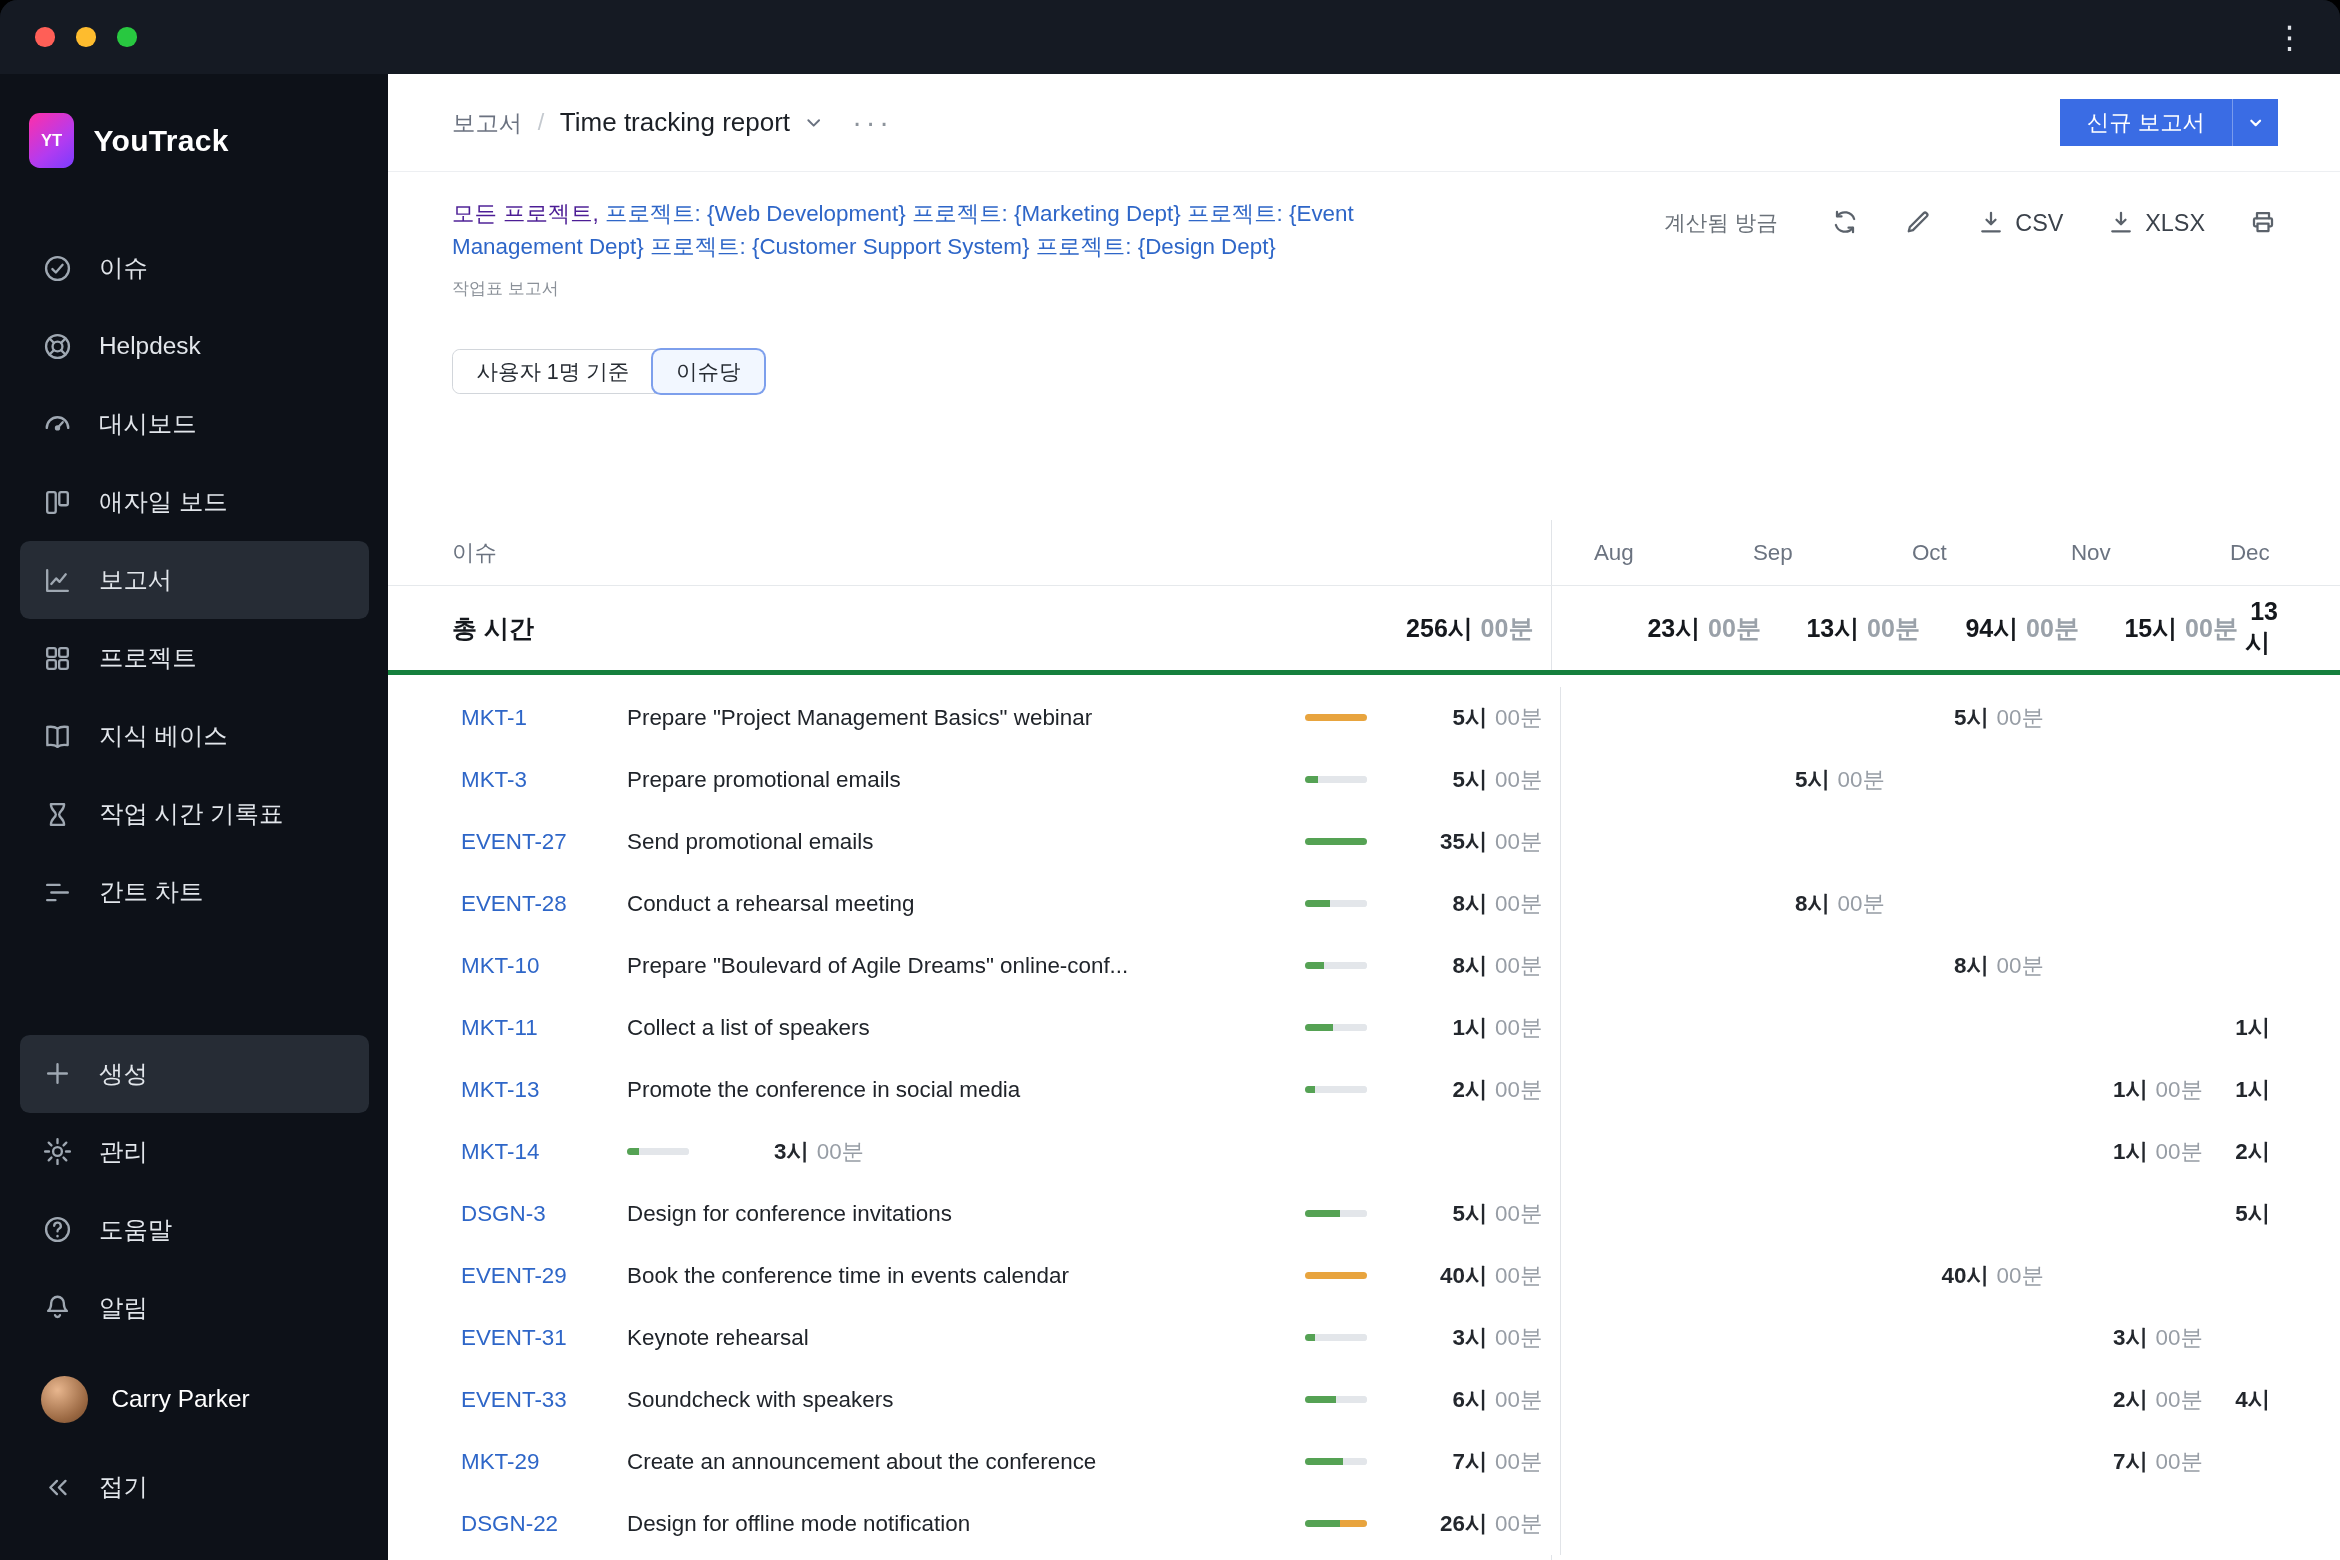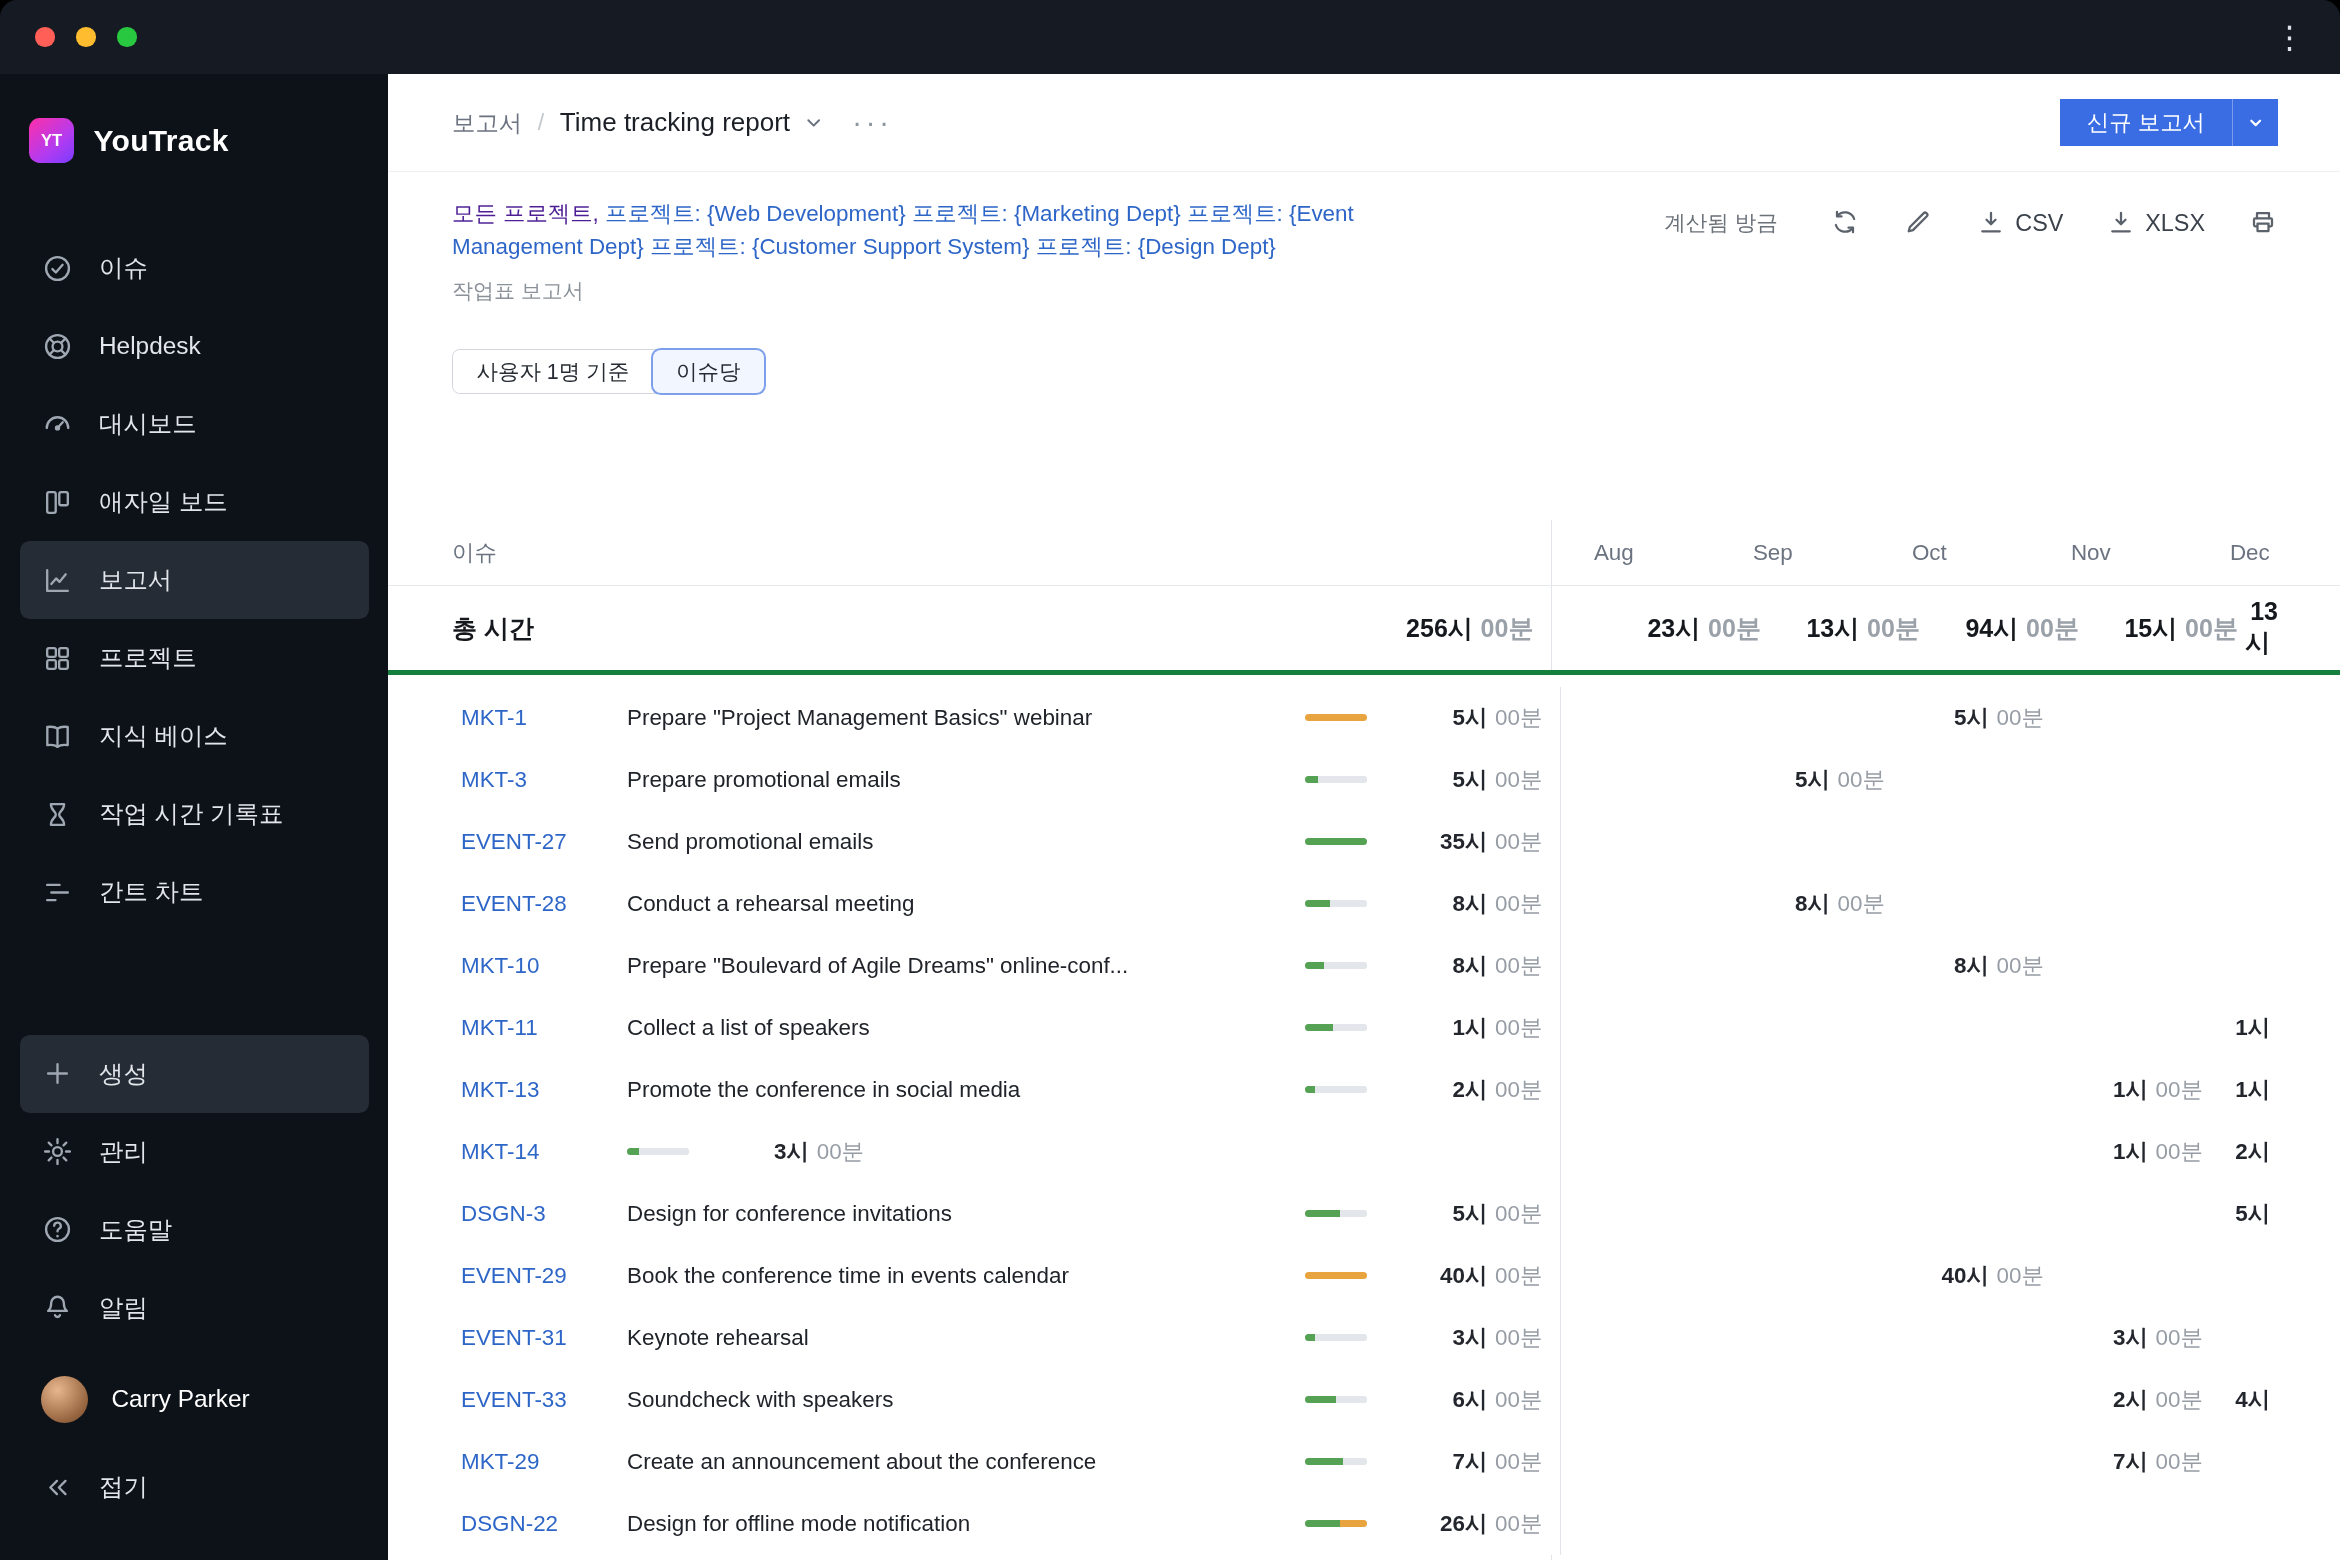--- a/index.html
+++ b/index.html
@@ -7,21 +7,21 @@
 
   
   .titlebar{position:absolute;top:0;left:0;right:0;height:74px;background:#151a23;display:flex;align-items:center;padding:0 35px;box-sizing:border-box;}
   .traffic{display:flex;gap:21.5px;}
   .light{width:19.5px;height:19.5px;border-radius:50%;}
   .titlebar-menu{margin-left:auto;color:#dfe3e8;font-size:31px;line-height:1;}
 
   
   .sidebar{position:absolute;top:74px;left:0;width:388px;bottom:0;background:#0d1118;display:flex;flex-direction:column;box-sizing:border-box;padding-bottom:34px;}
   .logo-row{display:flex;align-items:center;gap:19.5px;margin:37px 0 0 29px;height:59px;flex:none;}
-  .logo-badge{width:45px;height:45px;border-radius:10.7px;background:linear-gradient(140deg,#ff2fa8,#b33bf0 60%,#7a3cff);color:#fff;font-weight:700;font-size:16.6px;display:flex;align-items:center;justify-content:center;flex:none;}
+  .logo-badge{width:45px;height:55px;border-radius:10.7px;background:linear-gradient(140deg,#ff2fa8,#b33bf0 60%,#7a3cff);color:#fff;font-weight:700;font-size:16.6px;display:flex;align-items:center;justify-content:center;flex:none;}
   .logo-text{color:#fff;font-size:30px;font-weight:700;letter-spacing:0.3px;}
   .nav{margin-top:59px;flex:none;}
   .nav-item{height:78px;margin:0 19.5px;padding-left:21.5px;border-radius:9.8px;display:flex;align-items:center;gap:25px;color:#e2e6eb;font-size:24.4px;}
   .nav-item.active{background:#262c35;}
   .nicon{width:33px;height:33px;flex:none;display:flex;}
   .nicon svg{width:33px;height:33px;}
   .nicon svg *{stroke:#9fa8b2;stroke-width:1.7;fill:none;stroke-linecap:round;stroke-linejoin:round;}
   .sb-spacer{flex:1;}
   .user-row{height:78px;margin:13.7px 19.5px 0;padding-left:21.5px;display:flex;align-items:center;gap:23.4px;color:#fff;font-size:24.4px;flex:none;}
   .avatar{width:47px;height:47px;border-radius:50%;background:radial-gradient(circle at 35% 30%,#e8b68e,#9c6a44 65%,#6d4527);flex:none;}
@@ -40,21 +40,21 @@
 
   .filters{position:absolute;left:64px;top:123px;width:917px;font-size:22.4px;line-height:33px;}
   .f-prefix{color:#4c1d95;}
   .f-links{color:#2e66c8;cursor:pointer;}
   .actions{position:absolute;top:115px;right:62px;height:66px;display:flex;align-items:center;gap:43px;}
   .calc-label{color:#6a7179;font-size:21.5px;margin-right:9.8px;}
   .aicon{display:flex;}
   .aicon svg{width:30px;height:30px;}
   .aicon svg *{stroke:#5b626b;stroke-width:1.8;fill:none;stroke-linecap:round;stroke-linejoin:round;}
   .exp{display:flex;align-items:flex-end;gap:8.8px;color:#3b424b;font-size:23.4px;}
-  .subtitle{position:absolute;left:64px;top:203px;font-size:21px;color:#8b9199;}
+  .subtitle{position:absolute;left:64px;top:203px;font-size:17px;color:#8b9199;}
 
   .toggles{position:absolute;left:64px;top:275px;display:flex;border:1px solid #d2d6db;border-radius:7.8px;height:45px;box-sizing:border-box;background:#fff;}
   .toggle-btn{display:flex;align-items:center;padding:0 23.4px;font-size:21.5px;color:#272c33;border-radius:7.8px;background:#fff;}
   .toggle-btn.active{background:#f2f7ff;box-shadow:0 0 0 2px #7d9fec;position:relative;}
 
   
   .table{position:absolute;left:0;right:0;top:446px;bottom:0;display:flex;flex-direction:column;overflow:hidden;}
   .row-left{width:1164px;flex:none;display:flex;align-items:center;padding:0 17.6px 0 64px;border-right:1px solid #e1e4e8;box-sizing:border-box;height:100%;}
   .row-months{flex:1;display:flex;align-items:center;padding-left:5.9px;overflow:hidden;height:100%;min-width:0;}
   .t-head{height:65px;flex:none;border-bottom:1px solid #e6e9ec;display:flex;}

